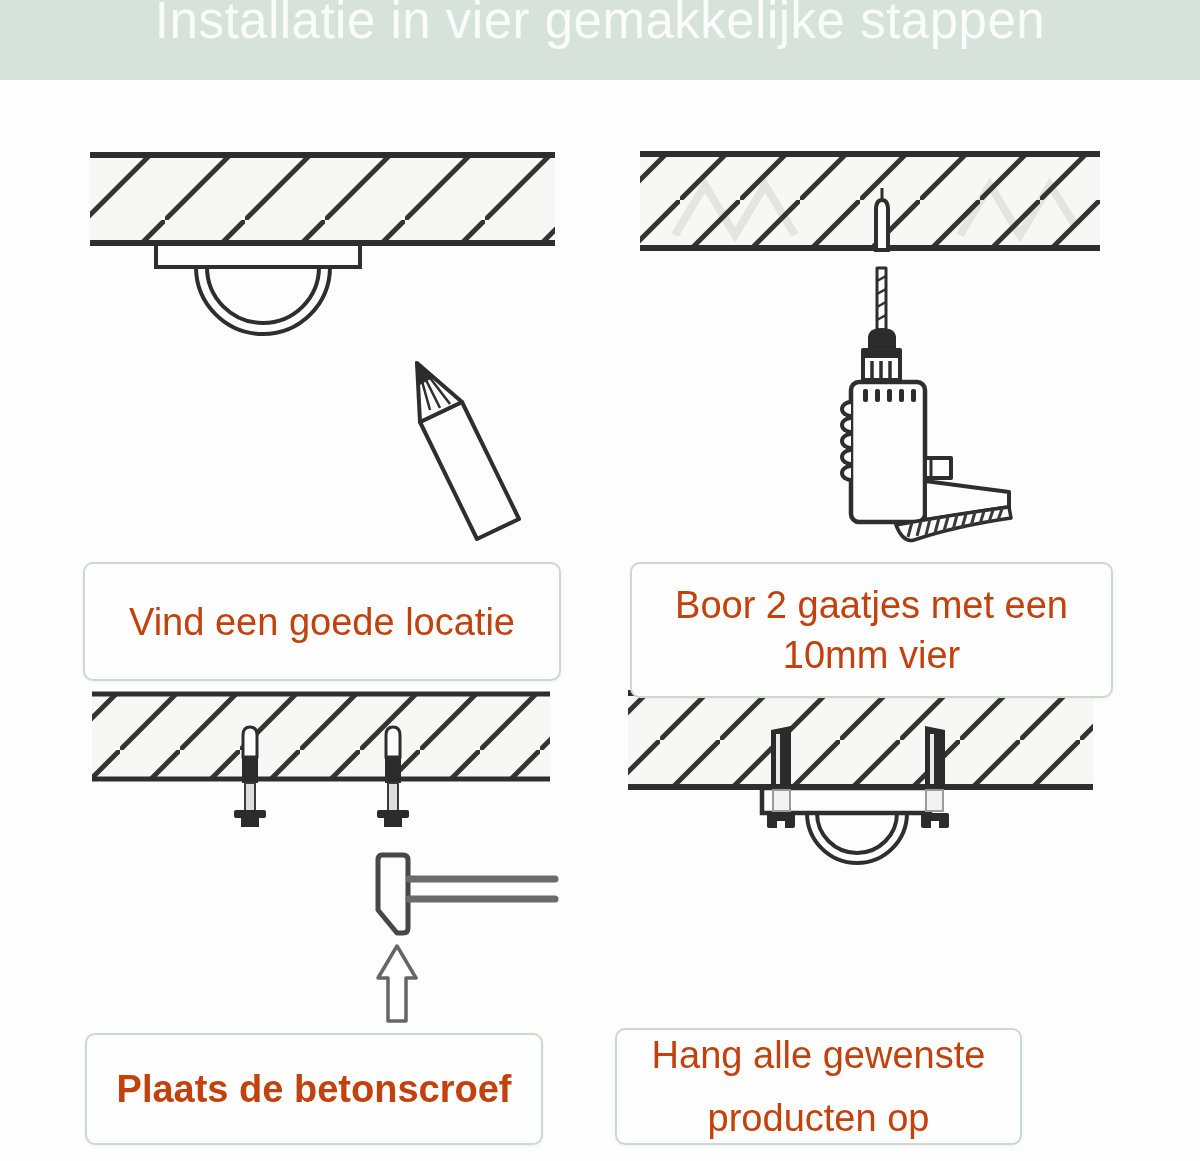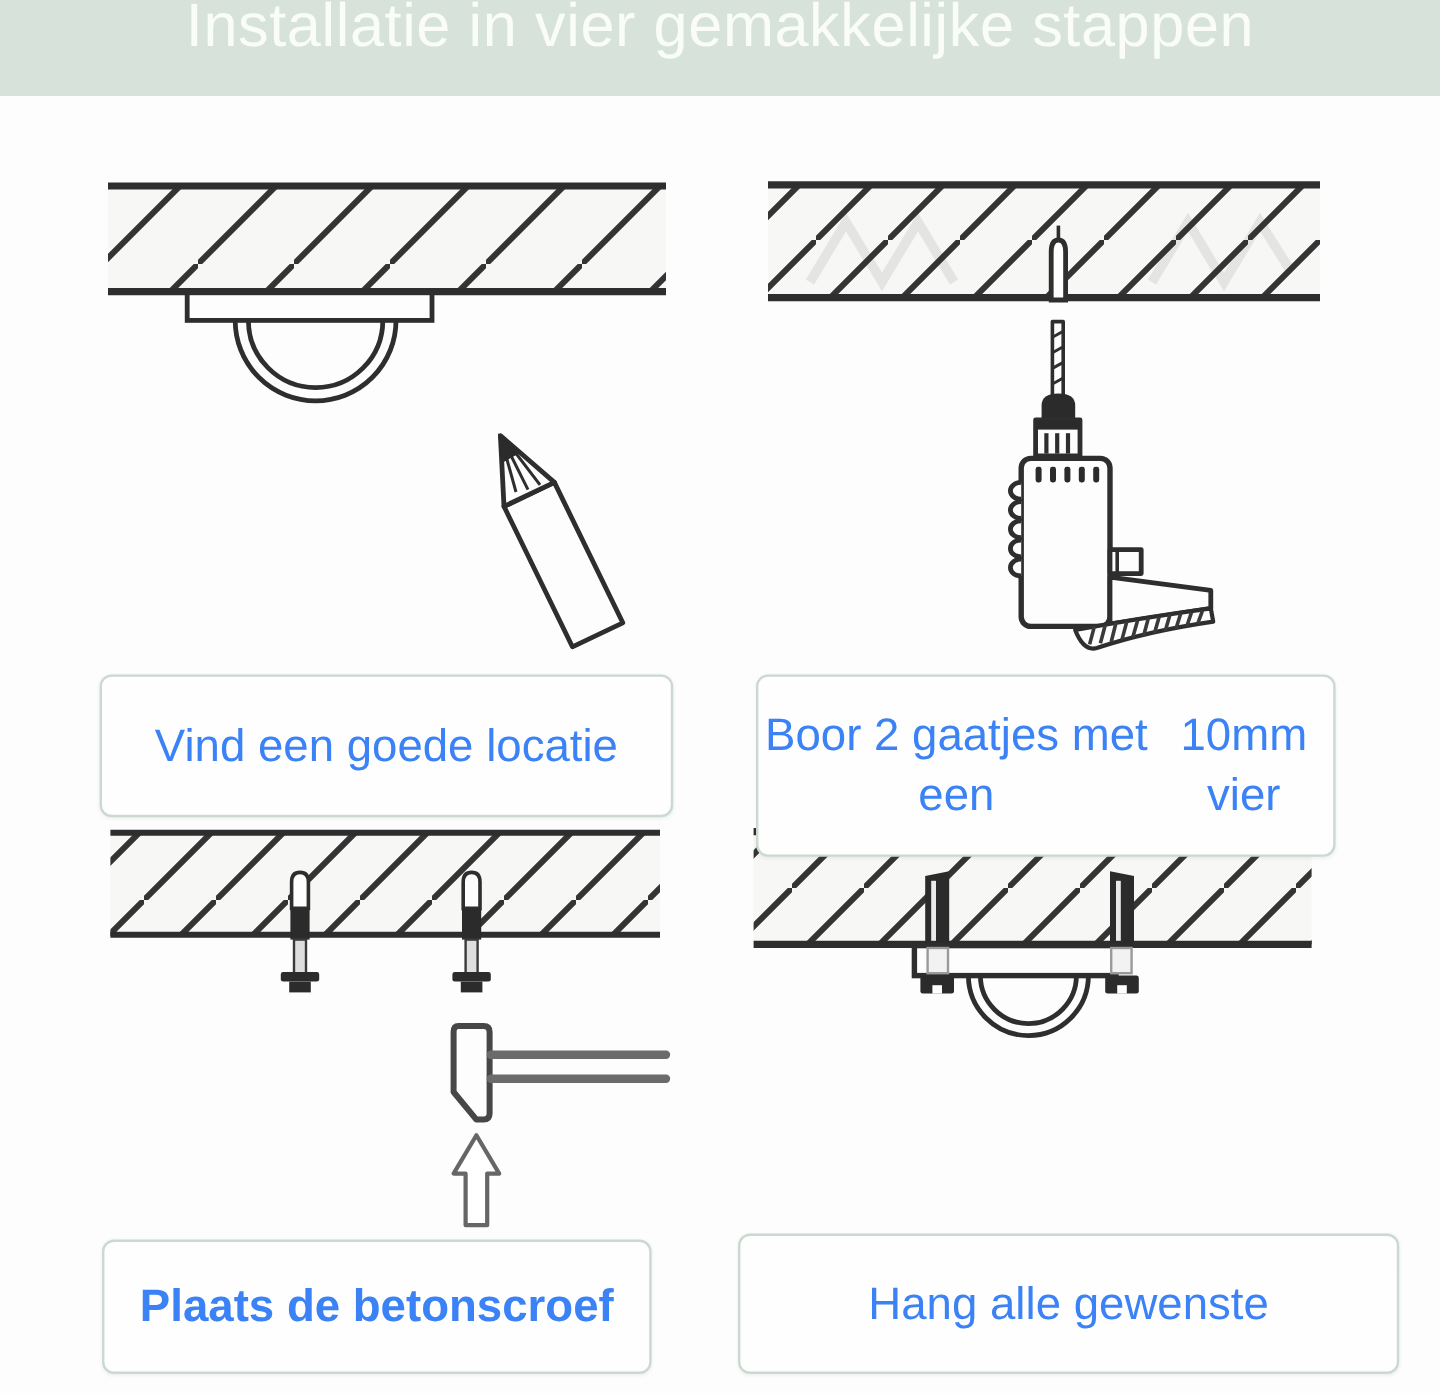--- a/index.html
+++ b/index.html
@@ -9,28 +9,28 @@
   .header{position:absolute; left:0; top:0; width:1200px; height:80px; background:#d6e2da;}
   .header .title{
     position:absolute; left:0; right:0; top:-7px;
     text-align:center; font-size:51px; line-height:56px;
     color:#f9fcf9; letter-spacing:0.5px; white-space:nowrap;
   }
 
   .caption{
     position:absolute; box-sizing:border-box;
     background:#fefefe; border:2px solid #ccd9d1; border-radius:10px;
-    display:flex; flex-direction:row; align-items:center; justify-content:center;
-    font-size:38px; line-height:50px; color:#3b82f6; text-align:center;
+    display:flex; flex-direction:column; align-items:center; justify-content:center;
+    font-size:38px; line-height:50px; color:#c2410c; text-align:center;
     box-shadow:0 1px 3px rgba(90,110,100,0.08);
   }
   .cap1{left:83px;  top:562px;  width:478px; height:119px;}
-  .cap2{left:630px; top:562px;  width:483px; height:152px;}
+  .cap2{left:630px; top:562px;  width:483px; height:136px;}
   .cap3{left:85px;  top:1033px; width:458px; height:112px;font-weight:bold;}
-  .cap4{left:615px; top:1028px; width:551px; height:117px;}
+  .cap4{left:615px; top:1028px; width:407px; height:117px;justify-content:space-between;}
 
   svg{position:absolute; overflow:visible;}
   .p1{left:85px;  top:140px;}
   .p2{left:620px; top:140px;}
   .p3{left:60px;  top:690px;}
   .p4{left:600px; top:680px;}
 
   .ln{stroke:#2e2e2e; fill:none;}
   .fw{fill:#fdfdfd;}
   .dk{fill:#2b2b2b;}
@@ -213,15 +213,16 @@
   </div>
   <div class="caption cap2">
     <span>Boor 2 gaatjes met een</span>
     <span>10mm vier</span>
   </div>
   <div class="caption cap3">
     <span>Plaats de betonscroef</span>
   </div>
   <div class="caption cap4">
     <span>Hang alle gewenste</span>
+    <span>producten op</span>
   </div>
 
 </div>
 
 </body></html>

